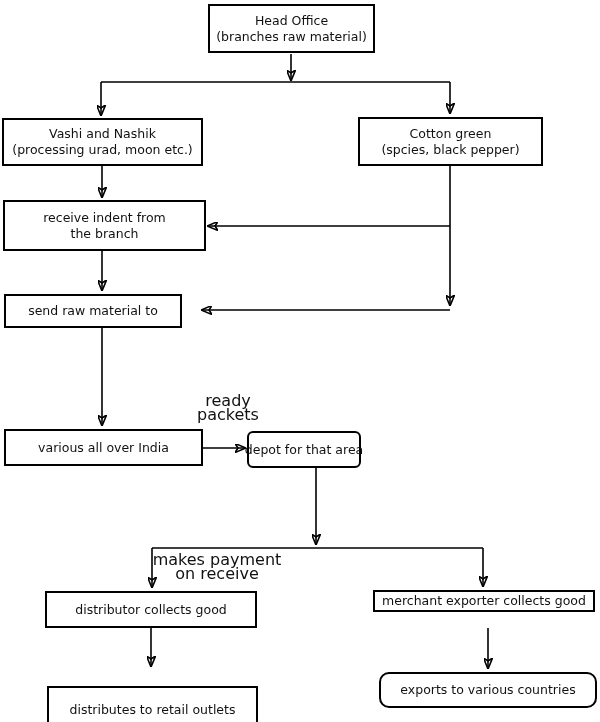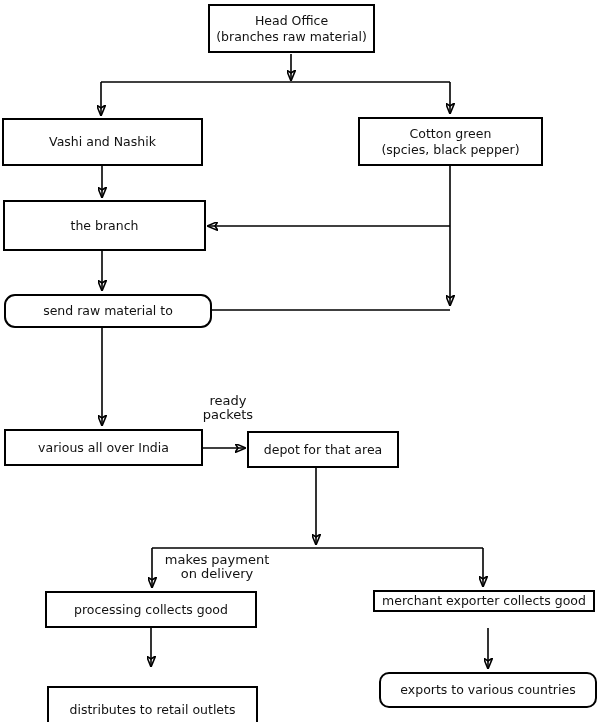--- a/index.html
+++ b/index.html
@@ -31,21 +31,21 @@
     line-height: 16px;
     z-index: 2;
   }
   .node span { white-space: nowrap; }
   .edge-label {
     position: absolute;
     display: flex;
     flex-direction: column;
     align-items: center;
     text-align: center;
-    font-size: 13px;
+    font-size: 16px;
     line-height: 14px;
     z-index: 2;
   }
   .edge-label span { white-space: nowrap; }
   #connectors {
     position: absolute;
     left: 0;
     top: 0;
     width: 600px;
     height: 722px;
@@ -87,45 +87,47 @@
     <path d="M488,628 V668" marker-end="url(#arrow)"></path>
   </svg>
 
   <div class="node" style="left:208px; top:4px; width:167px; height:49px;">
     <span>Head Office</span>
     <span>(branches raw material)</span>
   </div>
 
   <div class="node" style="left:2px; top:118px; width:201px; height:48px;">
     <span>Vashi and Nashik</span>
+    <span>(processing urad, moon etc.)</span>
   </div>
 
   <div class="node" style="left:358px; top:117px; width:185px; height:49px;">
     <span>Cotton green</span>
     <span>(spcies, black pepper)</span>
   </div>
 
   <div class="node" style="left:3px; top:200px; width:203px; height:51px;">
+    <span>receive indent from</span>
     <span>the branch</span>
   </div>
 
-  <div class="node" style="left:4px; top:294px; width:208px; height:34px;border-radius:11px;">
+  <div class="node" style="left:4px; top:294px; width:178px; height:34px;">
     <span>send raw material to</span>
   </div>
 
   <div class="node" style="left:4px; top:429px; width:199px; height:37px;">
     <span>various all over India</span>
   </div>
 
-  <div class="node" style="left:247px; top:431px; width:152px; height:37px;">
+  <div class="node" style="left:247px; top:431px; width:114px; height:37px;border-radius:6px;">
     <span>depot for that area</span>
   </div>
 
   <div class="node" style="left:45px; top:591px; width:212px; height:37px;">
-    <span>processing collects good</span>
+    <span>distributor collects good</span>
   </div>
 
   <div class="node" style="left:373px; top:590px; width:222px; height:22px;">
     <span>merchant exporter collects good</span>
   </div>
 
   <div class="node" style="left:47px; top:670px; width:211px; height:48px;margin-top:16px;">
     <span>distributes to retail outlets</span>
   </div>
 
@@ -133,16 +135,16 @@
     <span>exports to various countries</span>
   </div>
 
   <div class="edge-label" style="left:198px; top:394px; width:60px;">
     <span>ready</span>
     <span>packets</span>
   </div>
 
   <div class="edge-label" style="left:166px; top:553px; width:102px;">
     <span>makes payment</span>
-    <span>on delivery</span>
+    <span>on receive</span>
   </div>
 
 </div>
 
 </body></html>

